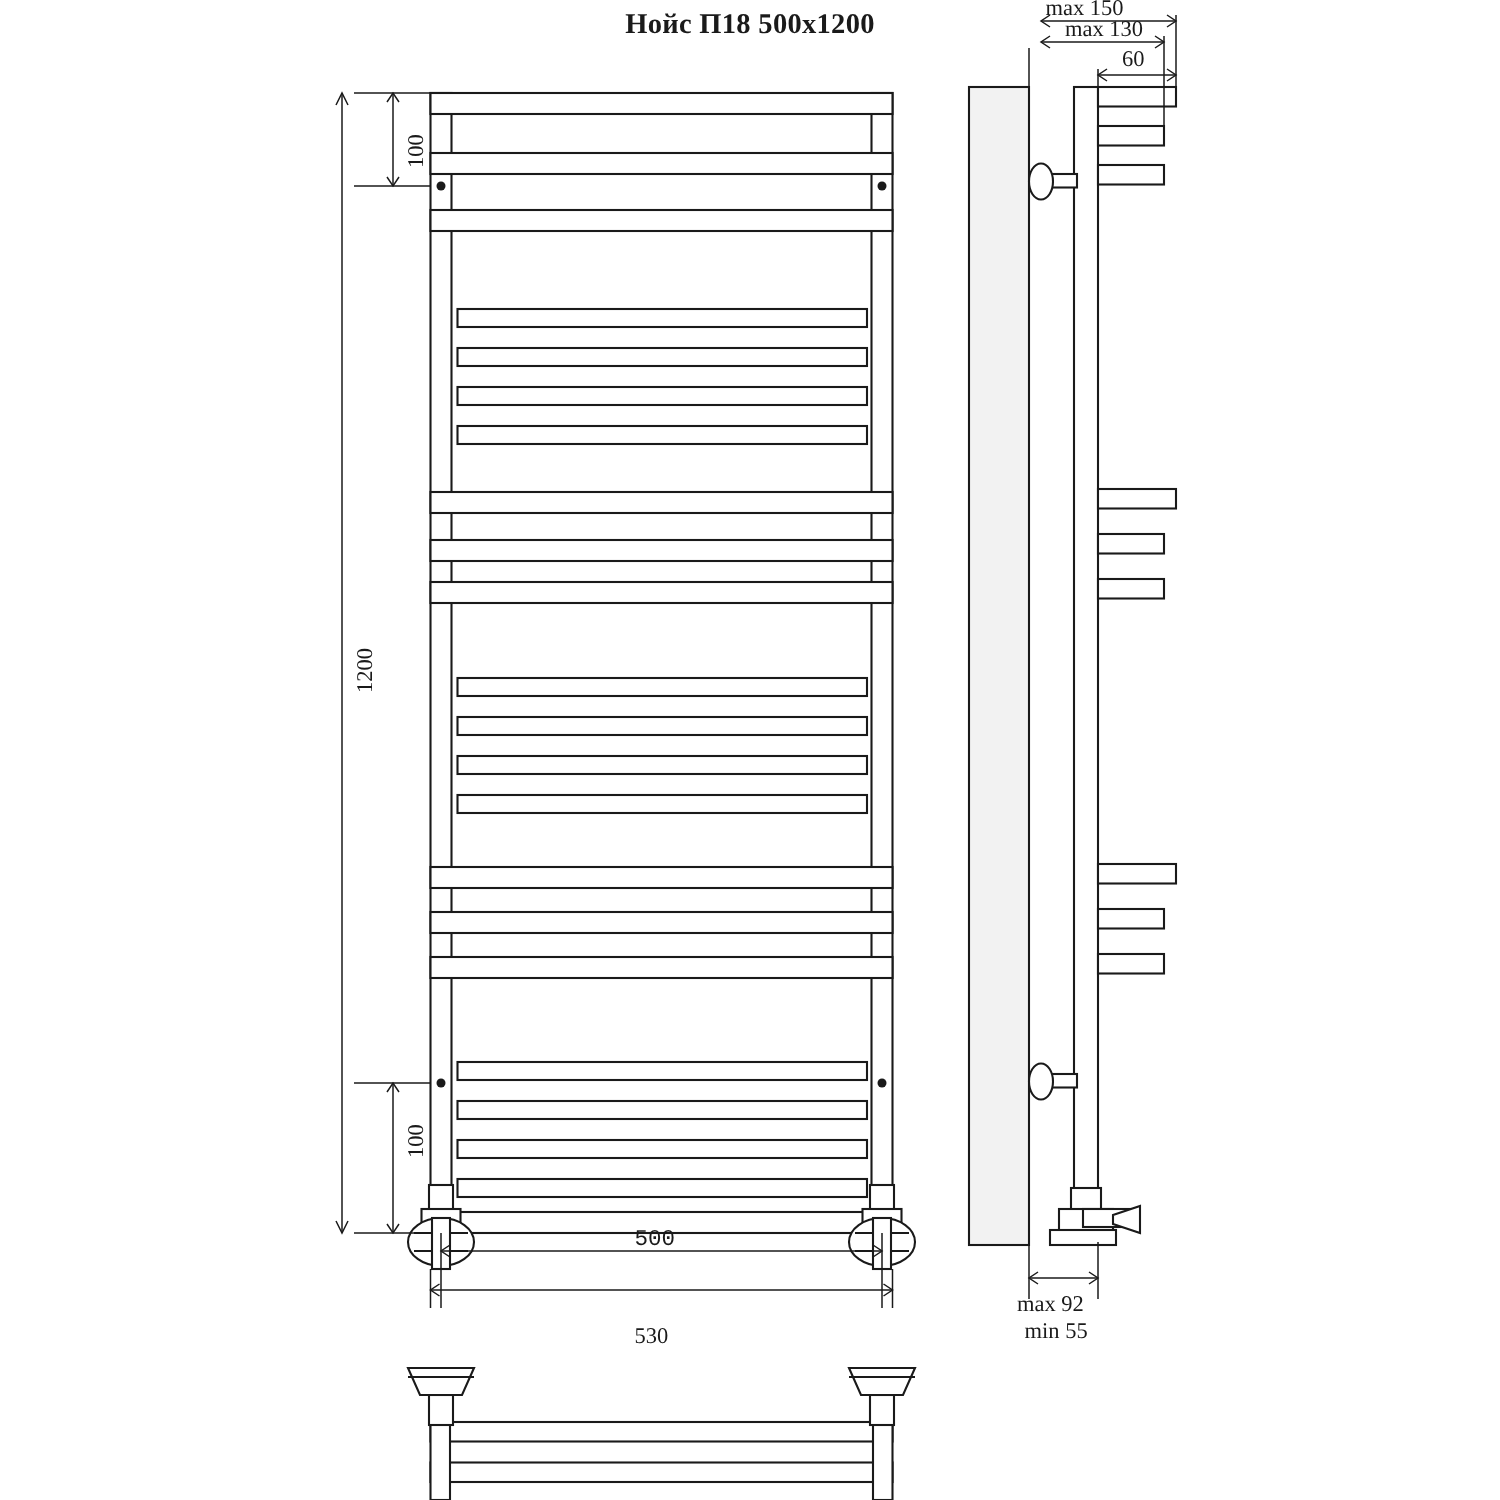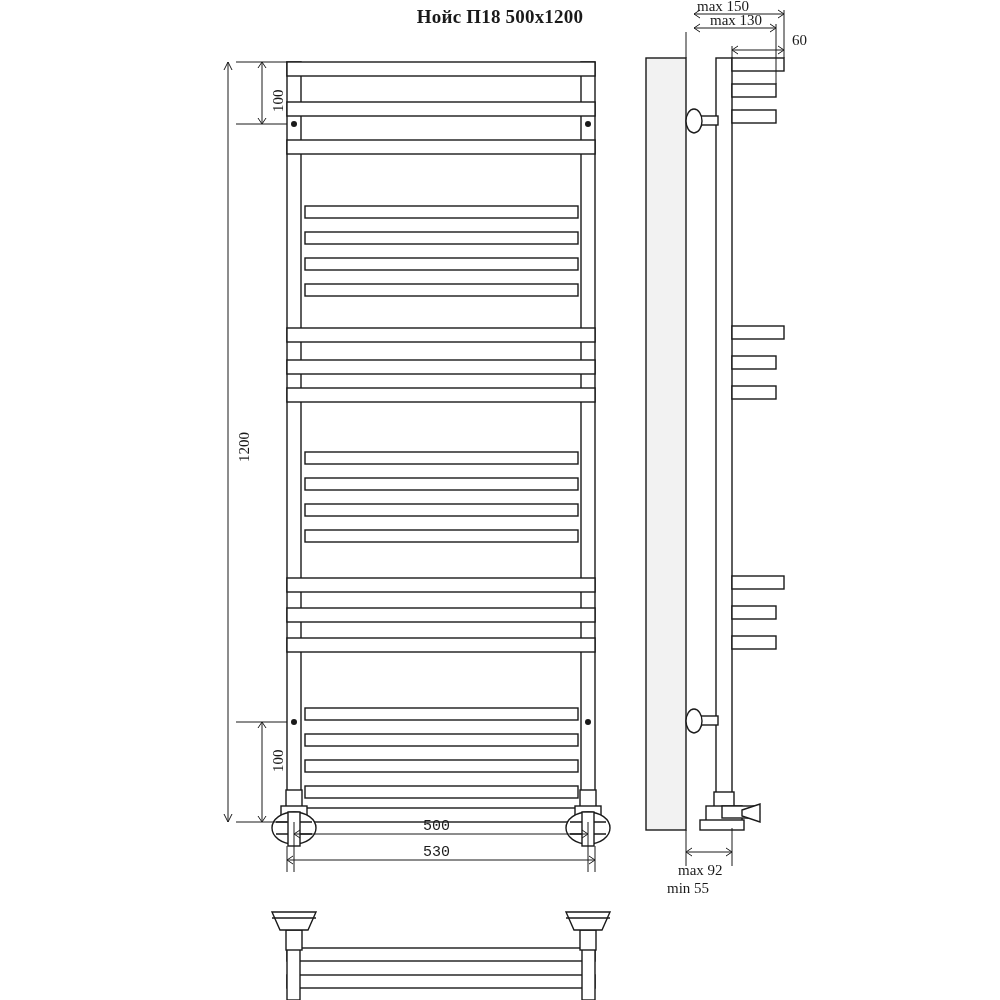--- a/index.html
+++ b/index.html
@@ -184,22 +184,22 @@
         <path d="M566 918 L610 918"></path>
       </g>
     </g>
   </svg>
 
   <div class="dimtxt rot" style="left:270px;top:112px;">100</div>
   <div class="dimtxt rot" style="left:236px;top:462px;">1200</div>
   <div class="dimtxt rot" style="left:270px;top:772px;">100</div>
 
   <div class="dimtxt" style="left:423px;top:818px;font-family:Liberation Mono, monospace;">500</div>
-  <div class="dimtxt" style="left:423px;top:844px;font-family:Liberation Mono, monospace;">530</div>
+  <div class="dimtxt" style="left:423px;top:883px;">530</div>
 
   <div class="dimtxt" style="left:697px;top:-2px;">max 150</div>
   <div class="dimtxt" style="left:710px;top:12px;">max 130</div>
-  <div class="dimtxt" style="left:748px;top:32px;margin-left:44px;">60</div>
+  <div class="dimtxt" style="left:748px;top:32px;">60</div>
 
   <div class="dimtxt" style="left:678px;top:862px;">max 92</div>
-  <div class="dimtxt" style="left:667px;top:880px;">min 55</div>
+  <div class="dimtxt" style="left:683px;top:880px;">min 55</div>
 
 </div>
 
 </body></html>

